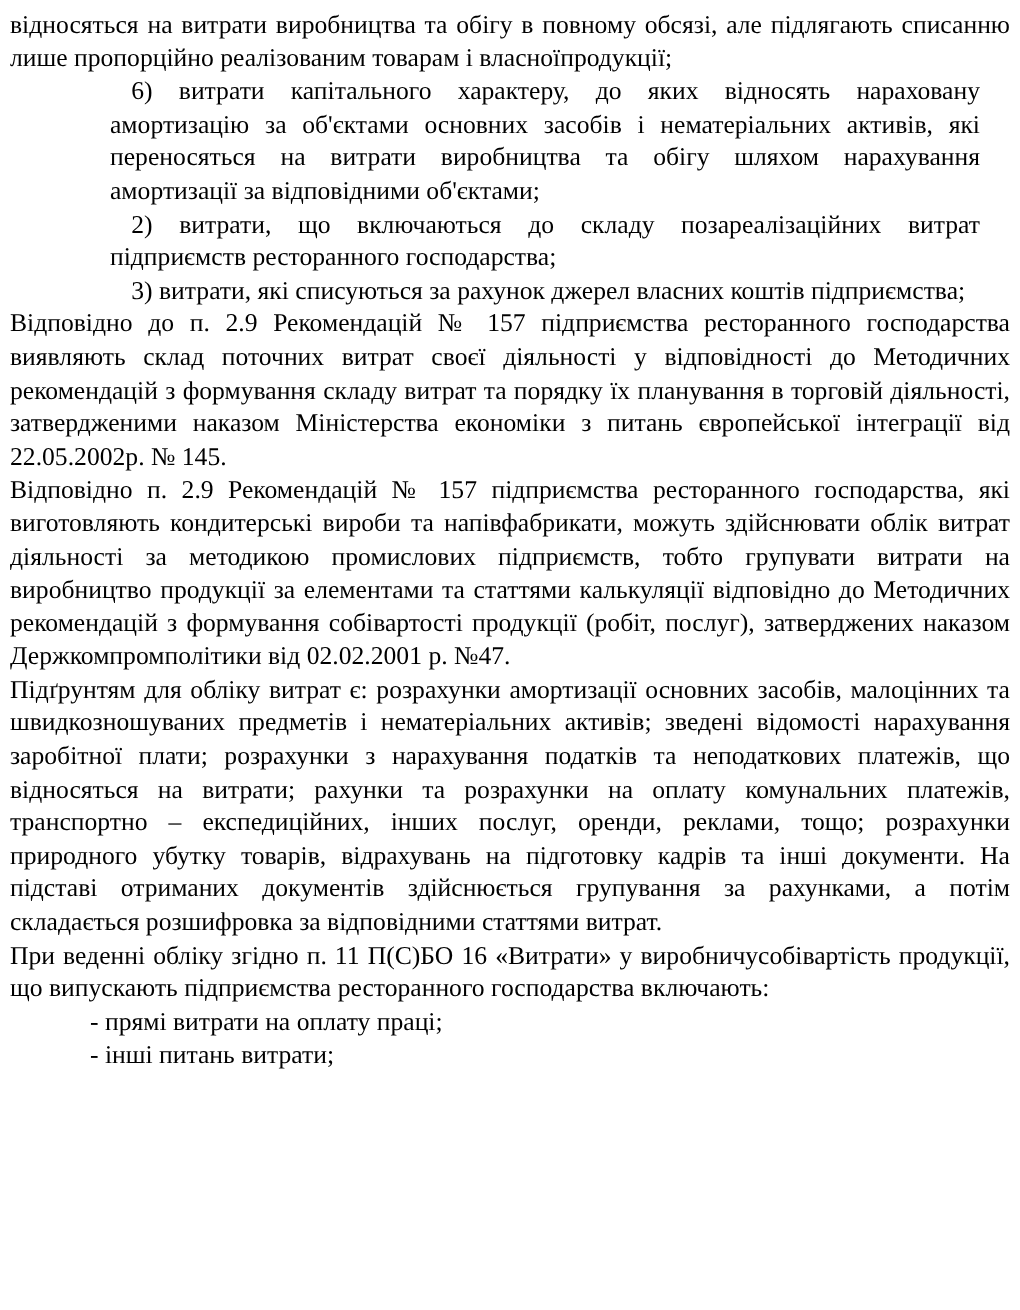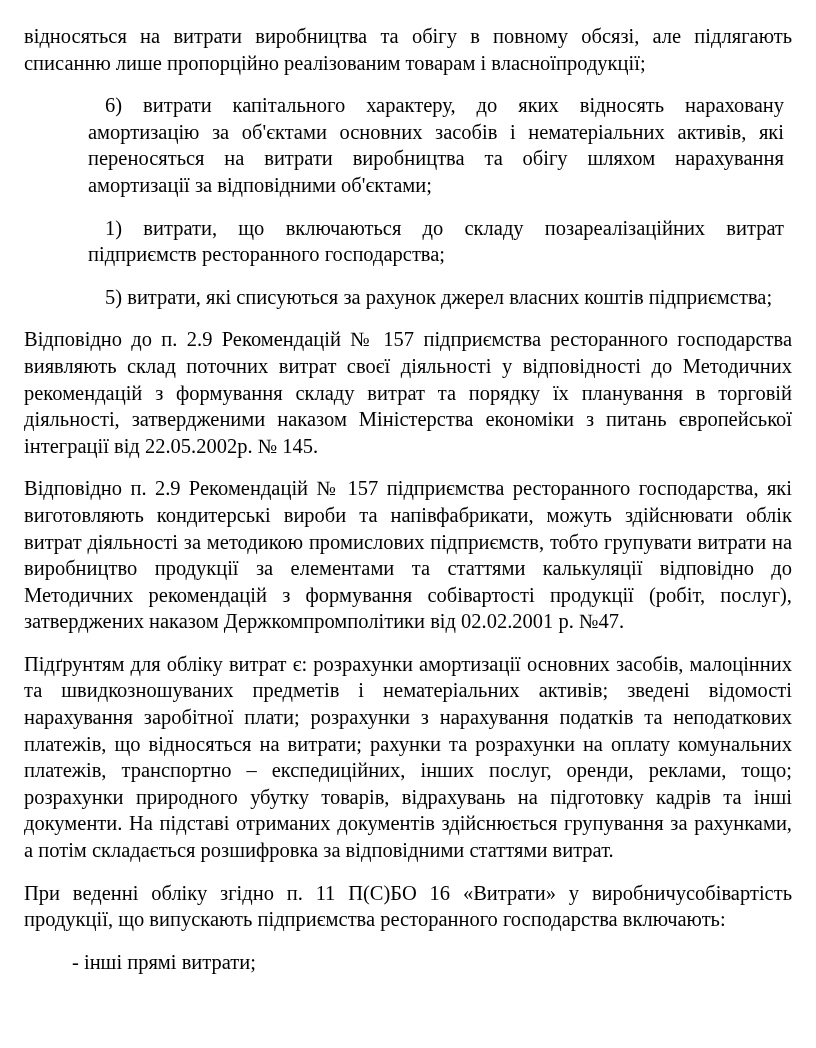--- a/index.html
+++ b/index.html
@@ -13,21 +13,21 @@
   }
   .page {
     box-sizing: border-box;
     width: 816px;
     height: 1048px;
     padding: 7px 8px 0 8px;
     font-size: 20.5px;
     line-height: 26.6px;
     text-align: justify;
   }
-  p { margin: 16px; }
+  p { margin: 0; }
   
   .num-item {
     margin-left: 80px;
     margin-right: 24px;
     text-indent: 17px;
   }
   
   .dash-hang {
     margin-left: 64px;
     margin-right: 20px;
@@ -41,28 +41,29 @@
   }
 </style>
 </head>
 <body>
 
 <div class="page">
   <p class="body-par">відносяться на витрати виробництва та обігу в повному обсязі, але підлягають списанню лише пропорційно реалізованим товарам і власноїпродукції;</p>
 
   <p class="num-item">6)  витрати капітального характеру, до яких відносять нараховану амортизацію за об'єктами основних засобів і нематеріальних активів, які переносяться на витрати виробництва та обігу шляхом нарахування амортизації за відповідними об'єктами;</p>
 
-  <p class="num-item">1)  витрати, що включаються до складу позареалізаційних витрат підприємств ресторанного господарства;</p>
+  <p class="num-item">2)  витрати, що включаються до складу позареалізаційних витрат підприємств ресторанного господарства;</p>
 
-  <p class="num-item">5)  витрати, які списуються за рахунок джерел власних коштів підприємства;</p>
+  <p class="num-item">3)  витрати, які списуються за рахунок джерел власних коштів підприємства;</p>
 
   <p class="body-par">Відповідно до п. 2.9 Рекомендацій № 157 підприємства ресторанного господарства виявляють склад поточних витрат своєї діяльності у відповідності до Методичних рекомендацій з формування складу витрат та порядку їх планування в торговій діяльності, затвердженими наказом Міністерства економіки з питань європейської інтеграції від 22.05.2002р. № 145.</p>
 
   <p class="body-par">Відповідно п. 2.9 Рекомендацій № 157 підприємства ресторанного господарства, які виготовляють кондитерські вироби та напівфабрикати, можуть здійснювати облік витрат діяльності за методикою промислових підприємств, тобто групувати витрати на виробництво продукції за елементами та статтями калькуляції відповідно до Методичних рекомендацій з формування собівартості продукції (робіт, послуг), затверджених наказом Держкомпромполітики від 02.02.2001 р. №47.</p>
 
   <p class="body-par">Підґрунтям для обліку витрат є: розрахунки амортизації основних засобів, малоцінних та швидкозношуваних предметів і нематеріальних активів; зведені відомості нарахування заробітної плати; розрахунки з нарахування податків та неподаткових платежів, що відносяться на витрати; рахунки та розрахунки на оплату комунальних платежів, транспортно – експедиційних, інших послуг, оренди, реклами, тощо; розрахунки природного убутку товарів, відрахувань на підготовку кадрів та інші документи. На підставі отриманих документів здійснюється групування за рахунками, а потім складається розшифровка за відповідними статтями витрат.</p>
 
   <p class="body-par">При веденні обліку згідно п. 11 П(С)БО 16 «Витрати» у виробничусобівартість продукції, що випускають підприємства ресторанного господарства включають:</p>
 
 
+  <p class="dash-flat">- прямі витрати на оплату праці;</p>
 
-  <p class="dash-flat">- інші прямі витрати;</p>
+  <p class="dash-flat">- інші питань витрати;</p>
 </div>
 
 </body></html>

